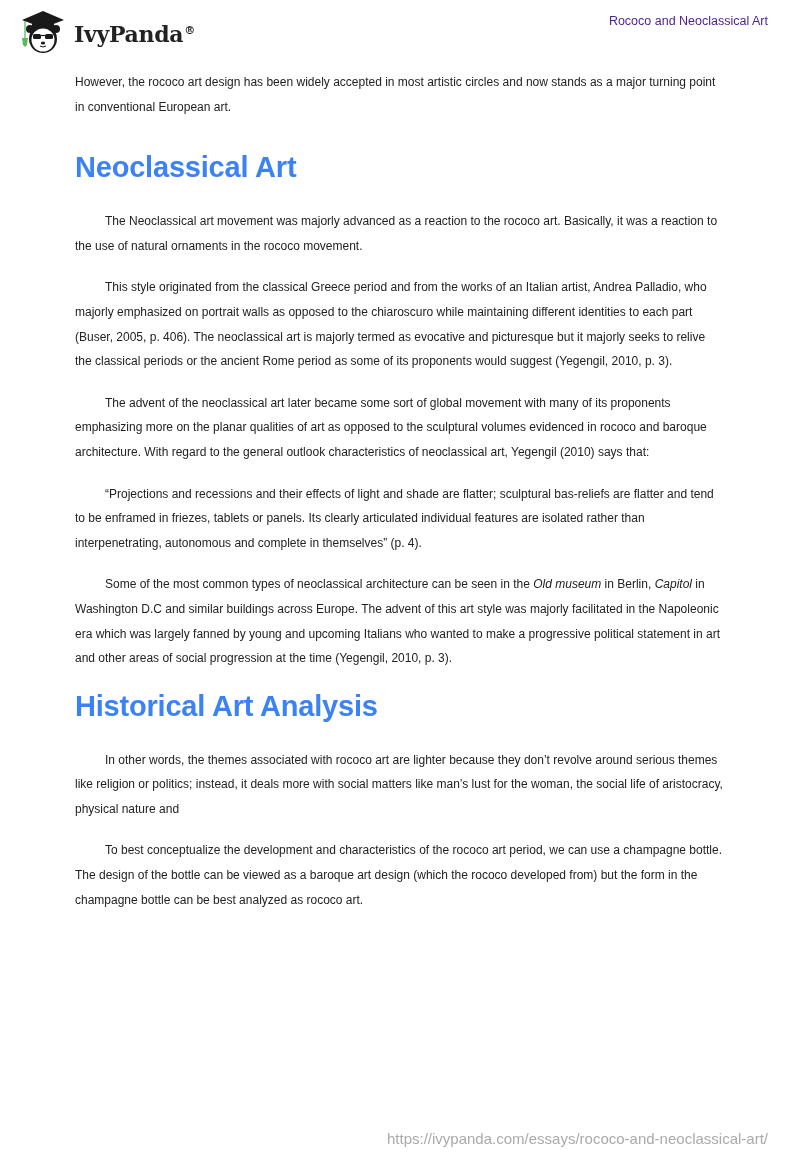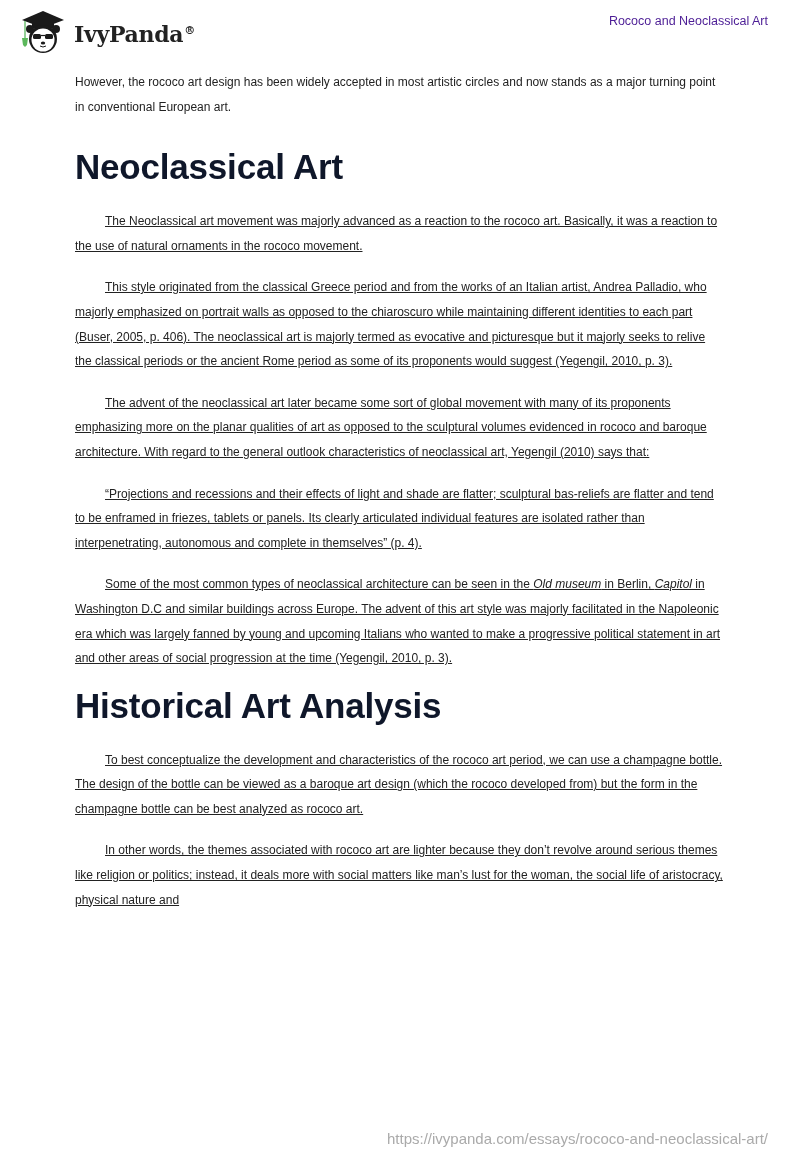--- a/index.html
+++ b/index.html
@@ -8,22 +8,22 @@
 
     .header { position: absolute; top: 0; left: 0; width: 800px; height: 60px; }
     .logo { position: absolute; left: 18px; top: 8px; display: flex; align-items: center; }
     .logo-icon { width: 50px; height: 48px; }
     .logo-text { font-family: "DejaVu Serif", serif; font-weight: bold; font-size: 22px; color: #222; margin-left: 6px; margin-top: 4px; letter-spacing: -0.3px; }
     .logo-reg { font-size: 11px; vertical-align: super; margin-left: 1px; }
     .header-title { position: absolute; right: 32px; top: 14px; font-size: 12.5px; color: #4c1d95; }
 
     .content { position: absolute; left: 75px; top: 70px; width: 650px; }
     p { font-size: 12px; line-height: 24.6px; color: #222; }
-    p.indent { text-indent: 30px; text-decoration: underline; }
-    h2 { font-size: 35px; font-weight: bold; color: #0f172a; line-height: 36px; letter-spacing: -0.2px; }
+    p.indent { text-indent: 30px; }
+    h2 { font-size: 29px; font-weight: bold; color: #3b82f6; line-height: 36px; letter-spacing: -0.2px; }
 
     .p-intro { margin-bottom: 30px; }
     .h-neo { margin-bottom: 24px; }
     .para { margin-bottom: 17px; }
     .h-hist { margin-top: 13px; margin-bottom: 24px; }
 
     .footer { position: absolute; right: 32px; top: 1130px; font-size: 15px; color: #aaaaaa; }
   </style>
 </head>
 <body>
@@ -62,17 +62,17 @@
   <h2 class="h-neo">Neoclassical Art</h2>
 
   <p class="indent para">The Neoclassical art movement was majorly advanced as a reaction to the rococo art. Basically, it was a reaction to the use of natural ornaments in the rococo movement.</p>
   <p class="indent para">This style originated from the classical Greece period and from the works of an Italian artist, Andrea Palladio, who majorly emphasized on portrait walls as opposed to the chiaroscuro while maintaining different identities to each part (Buser, 2005, p. 406). The neoclassical art is majorly termed as evocative and picturesque but it majorly seeks to relive the classical periods or the ancient Rome period as some of its proponents would suggest (Yegengil, 2010, p. 3).</p>
   <p class="indent para">The advent of the neoclassical art later became some sort of global movement with many of its proponents emphasizing more on the planar qualities of art as opposed to the sculptural volumes evidenced in rococo and baroque architecture. With regard to the general outlook characteristics of neoclassical art, Yegengil (2010) says that:</p>
   <p class="indent para">“Projections and recessions and their effects of light and shade are flatter; sculptural bas-reliefs are flatter and tend to be enframed in friezes, tablets or panels. Its clearly articulated individual features are isolated rather than interpenetrating, autonomous and complete in themselves” (p. 4).</p>
   <p class="indent para"><span>Some of the most common types of neoclassical architecture can be seen in the </span><em>Old museum</em><span> in Berlin, </span><em>Capitol</em><span> in Washington D.C and similar buildings across Europe. The advent of this art style was majorly facilitated in the Napoleonic era which was largely fanned by young and upcoming Italians who wanted to make a progressive political statement in art and other areas of social progression at the time (Yegengil, 2010, p. 3).</span></p>
 
   <h2 class="h-hist">Historical Art Analysis</h2>
 
+  <p class="indent para">In other words, the themes associated with rococo art are lighter because they don’t revolve around serious themes like religion or politics; instead, it deals more with social matters like man’s lust for the woman, the social life of aristocracy, physical nature and</p>
   <p class="indent para">To best conceptualize the development and characteristics of the rococo art period, we can use a champagne bottle. The design of the bottle can be viewed as a baroque art design (which the rococo developed from) but the form in the champagne bottle can be best analyzed as rococo art.</p>
-  <p class="indent para">In other words, the themes associated with rococo art are lighter because they don’t revolve around serious themes like religion or politics; instead, it deals more with social matters like man’s lust for the woman, the social life of aristocracy, physical nature and</p>
 </div>
 
 <div class="footer">https://ivypanda.com/essays/rococo-and-neoclassical-art/</div>
 
 </body></html>

